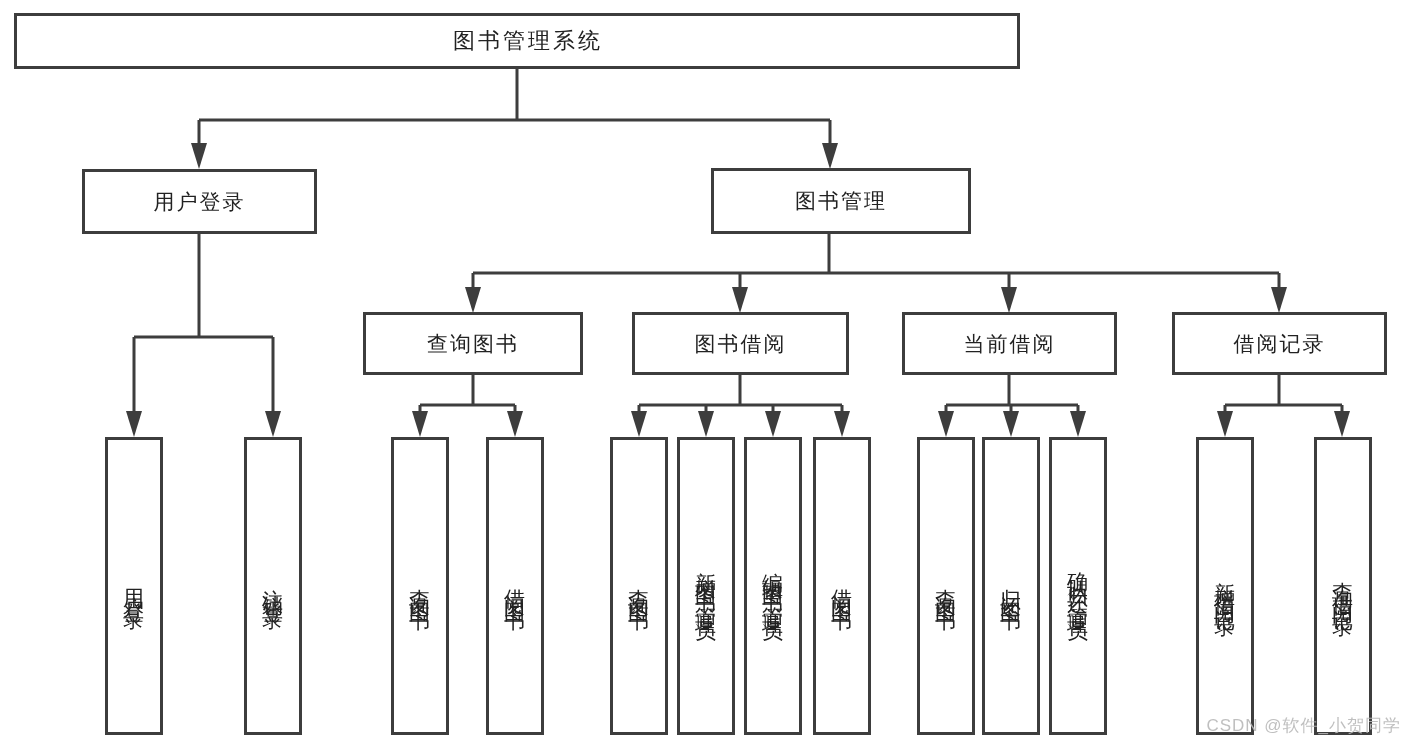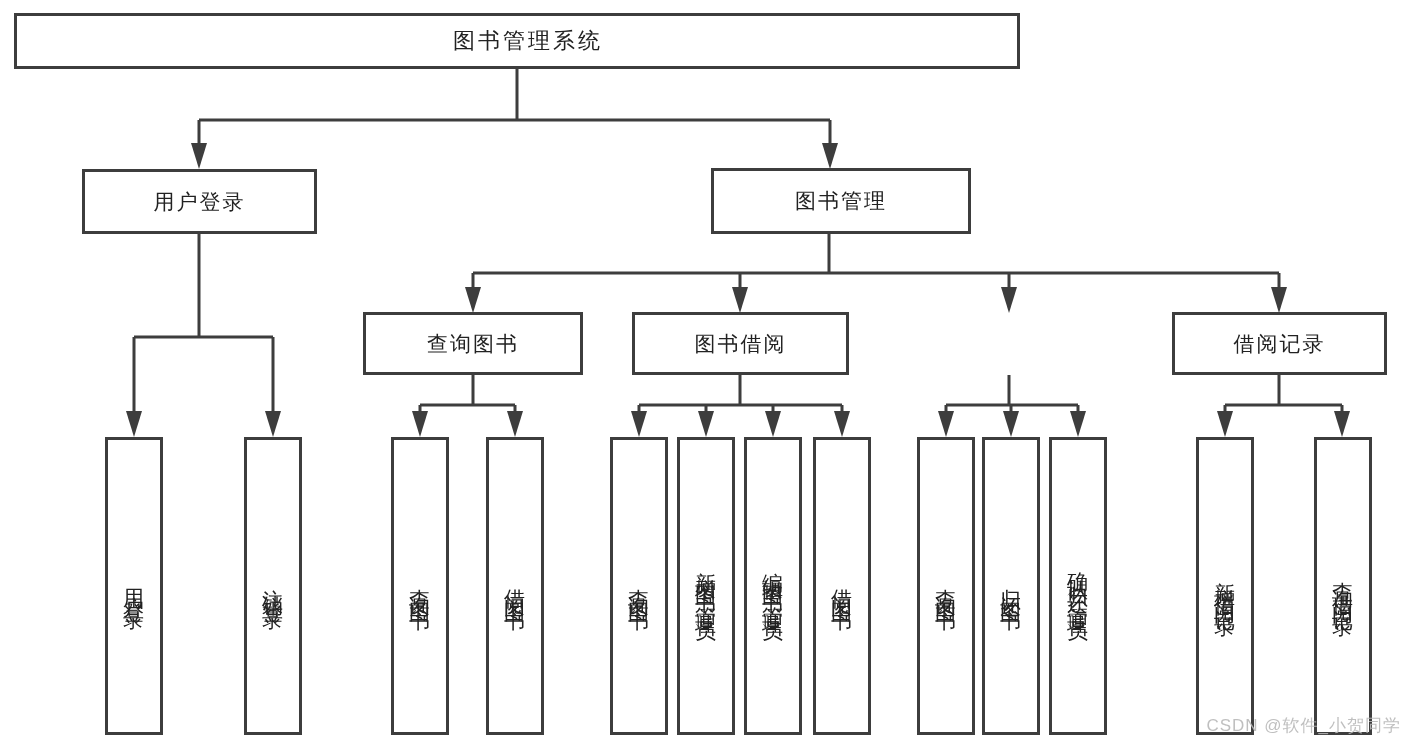--- a/index.html
+++ b/index.html
@@ -90,20 +90,21 @@
     </g>
   </svg>
 
   <div class="node h-node root-node n-root">图书管理系统</div>
 
   <div class="node h-node n-login">用户登录</div>
   <div class="node h-node n-mgmt">图书管理</div>
 
   <div class="node h-node n-l3 n-nb">查询图书</div>
   <div class="node h-node n-l3 n-bb">图书借阅</div>
+  <div class="node h-node n-l3 n-cb">当前借阅</div>
   <div class="node h-node n-l3 n-br">借阅记录</div>
 
   <div class="node v-node n-leaf x1">用户登录</div>
   <div class="node v-node n-leaf x2">注销登录</div>
 
   <div class="node v-node n-leaf x3">查询图书</div>
   <div class="node v-node n-leaf x4">借阅图书</div>
 
   <div class="node v-node n-leaf x5">查询图书</div>
   <div class="node v-node n-leaf x6">新增图书（管理员）</div>

